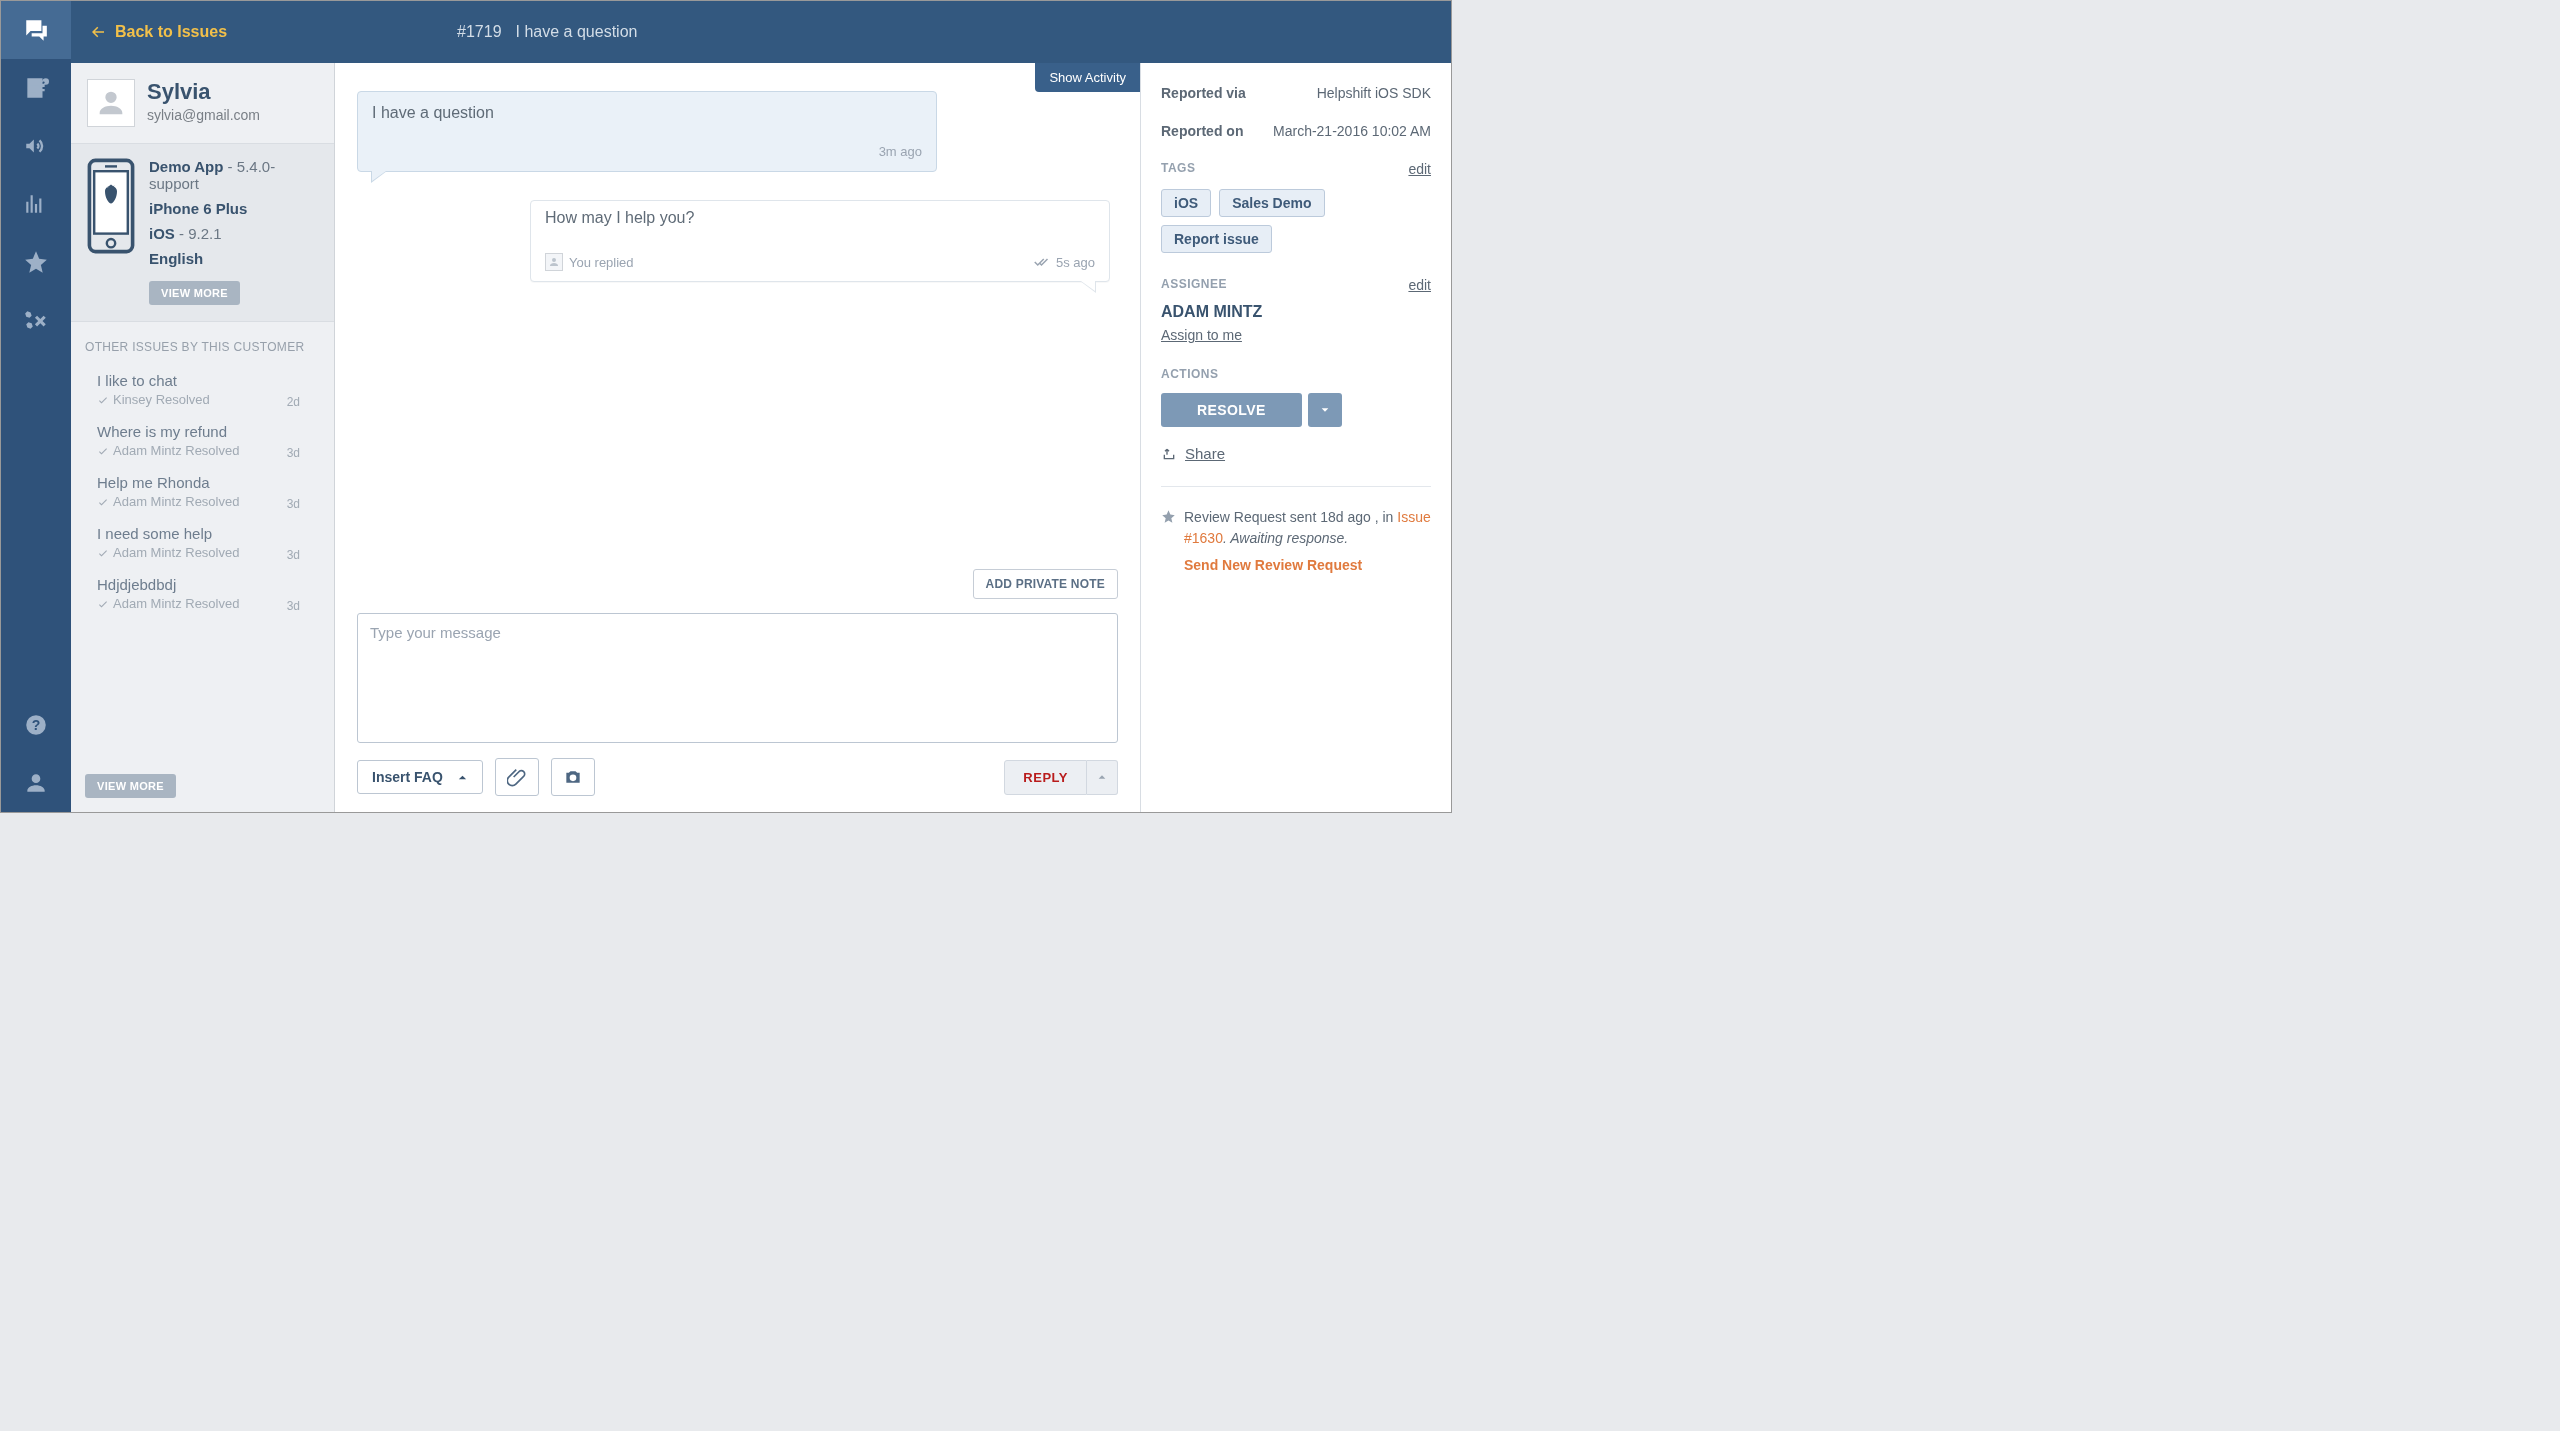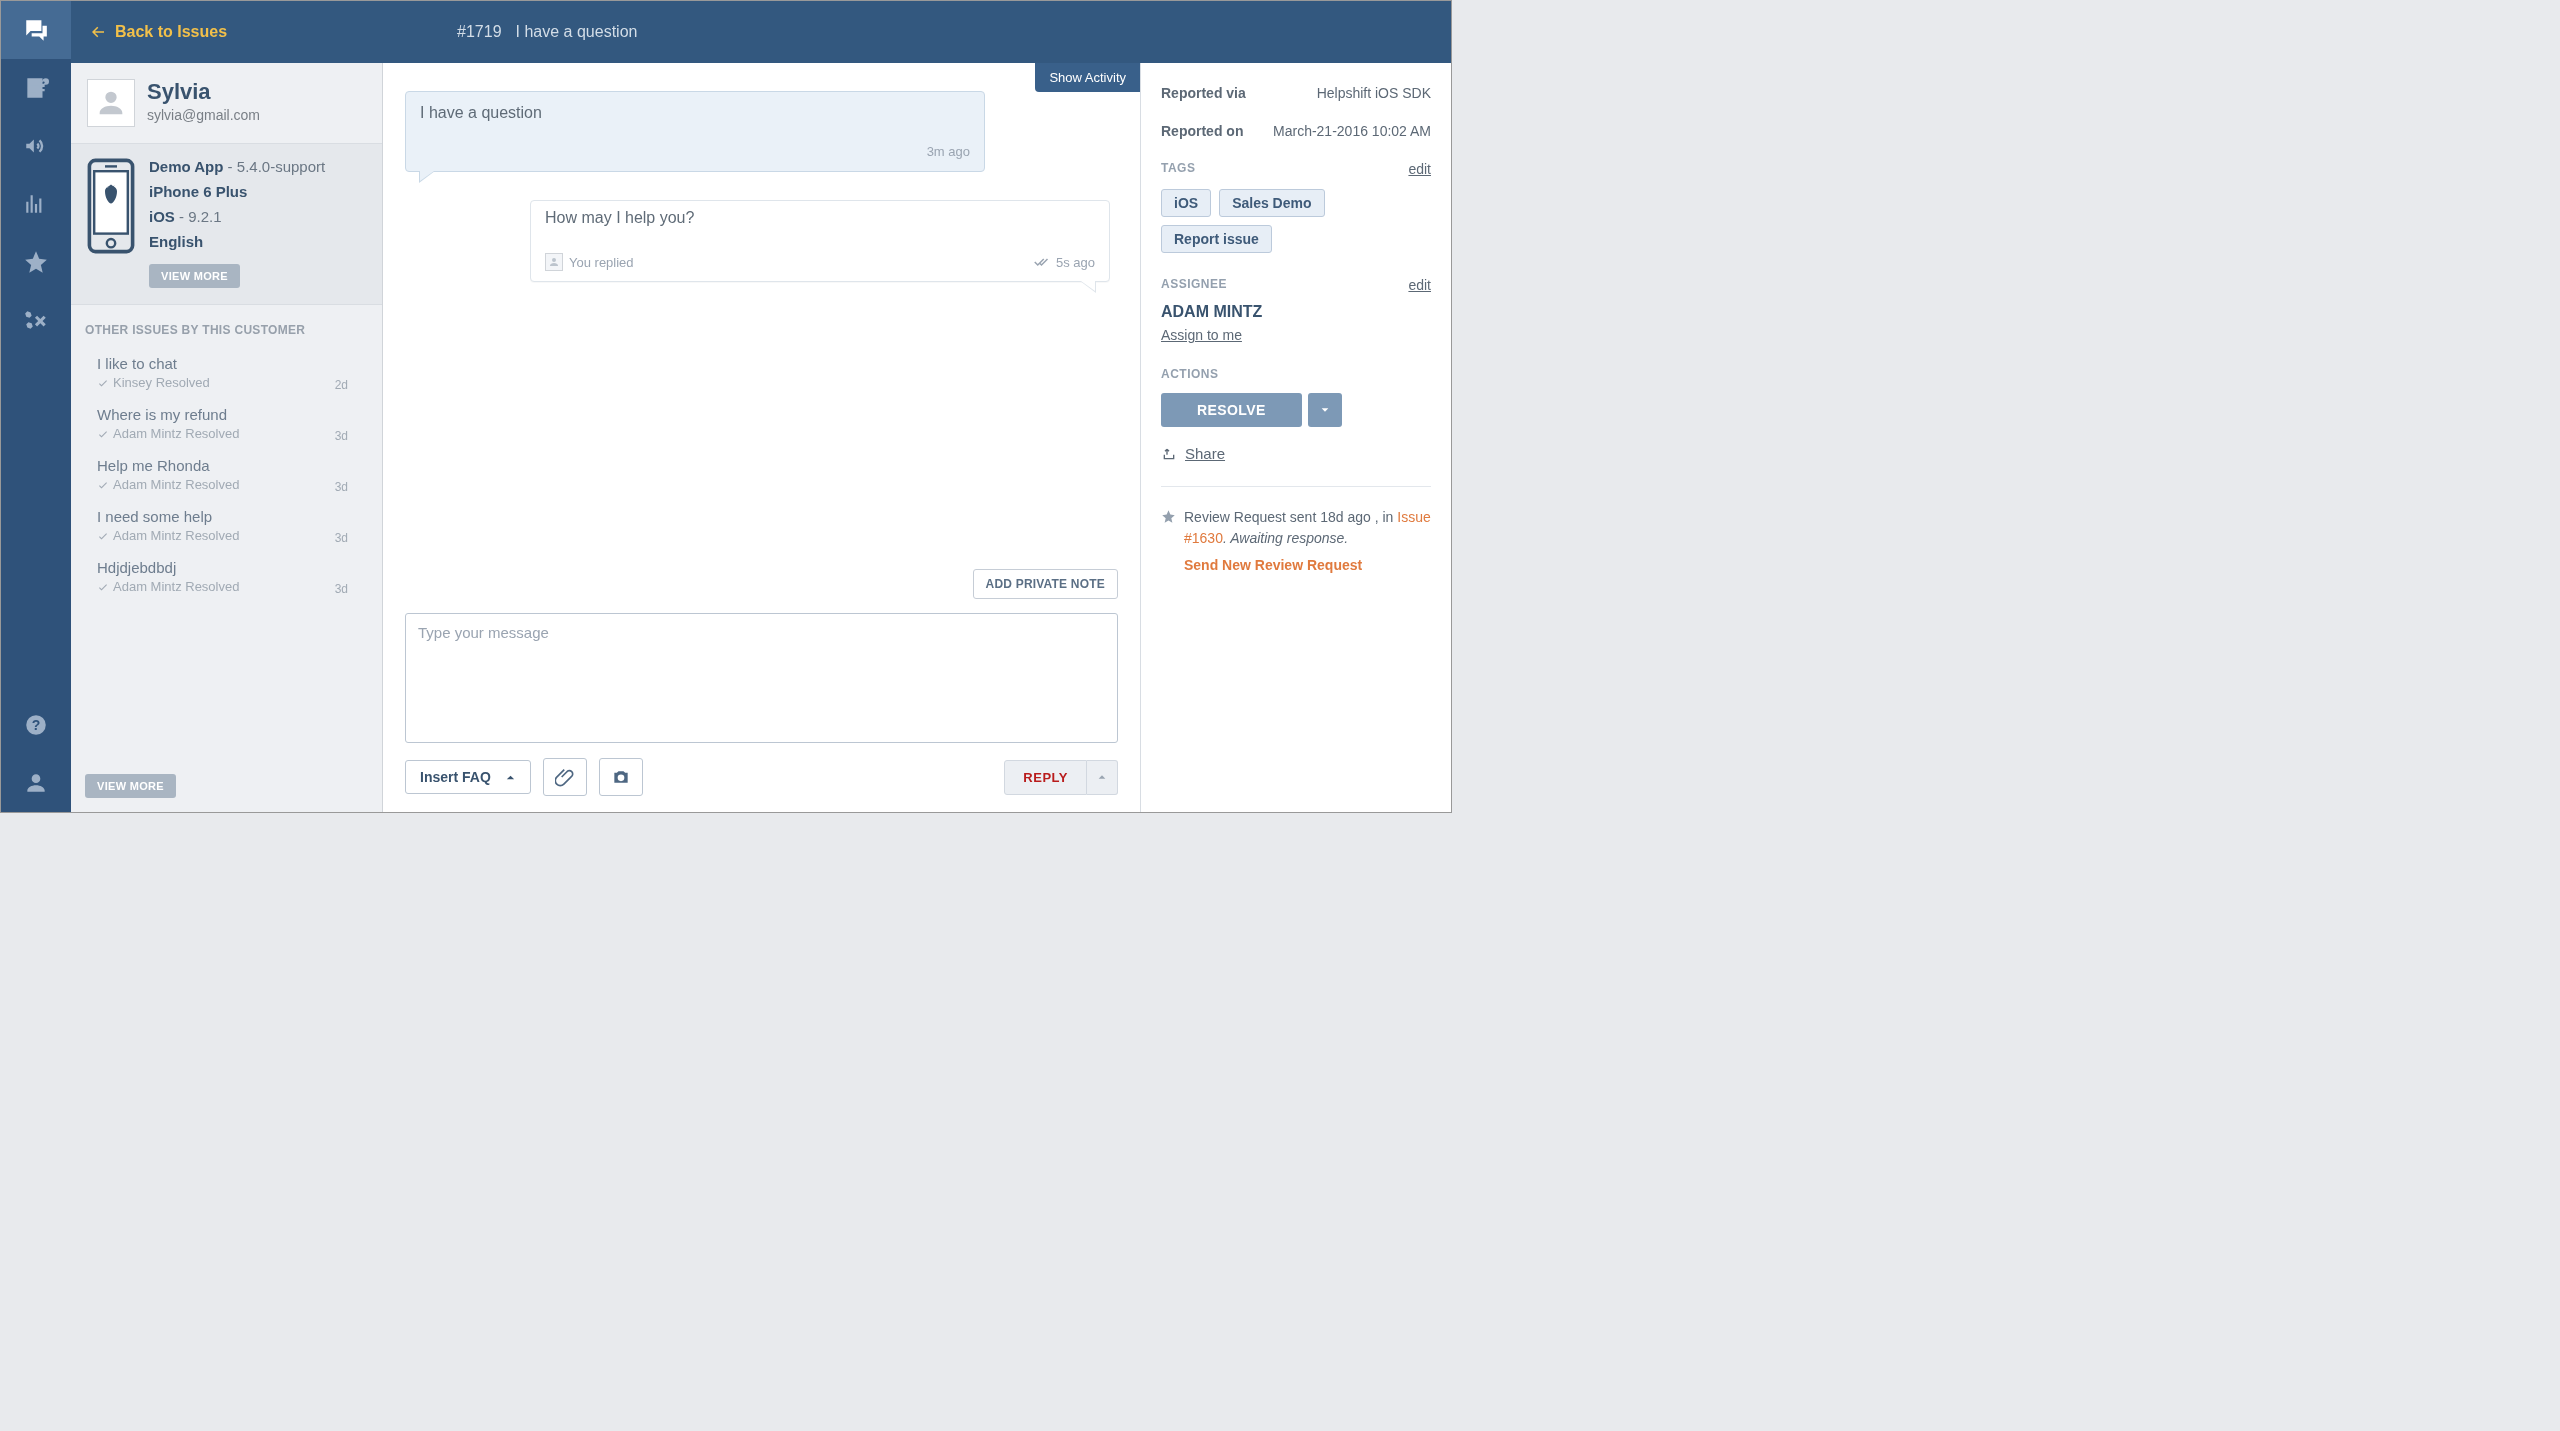--- a/index.html
+++ b/index.html
@@ -73,21 +73,21 @@
   font-size: 16px;
 }
 .issue-id { margin-right: 14px; }
 .content {
   flex: 1;
   display: flex;
   min-height: 0;
 }
 
 .customer-panel {
-  width: 312px;
+  width: 264px;
   background: #eef0f3;
   flex-shrink: 0;
   display: flex;
   flex-direction: column;
   border-right: 1px solid #d0d4d9;
 }
 .customer-card {
   padding: 16px;
   display: flex;
   align-items: flex-start;
@@ -141,21 +141,21 @@
   margin-top:6px;
 }
 .other-issues {
   padding: 18px 14px 10px 14px;
   flex:1;
   overflow:auto;
 }
 .other-issues-header {
   color:#97a0ab;
   font-size:12px;
-  font-weight:700;
+  font-weight:400;
   margin-bottom:14px;
   letter-spacing:0.3px;
 }
 .oi-item {
   padding: 4px 4px 12px 12px;
   position:relative;
   cursor:pointer;
 }
 .oi-title { color:#6e7d8e; font-size:15px; margin-bottom:3px; }
 .oi-status {

